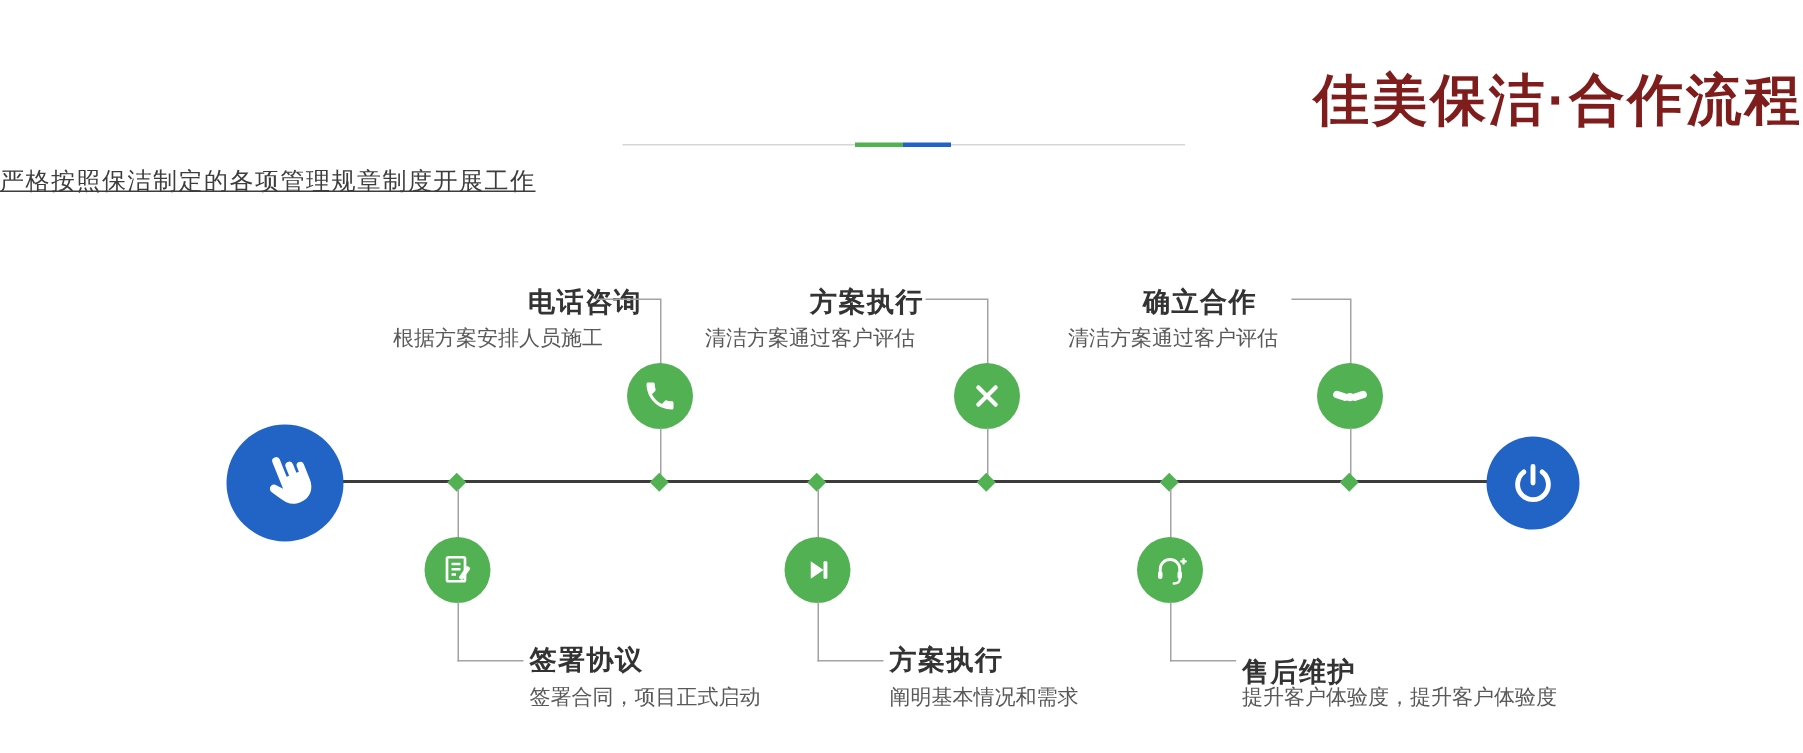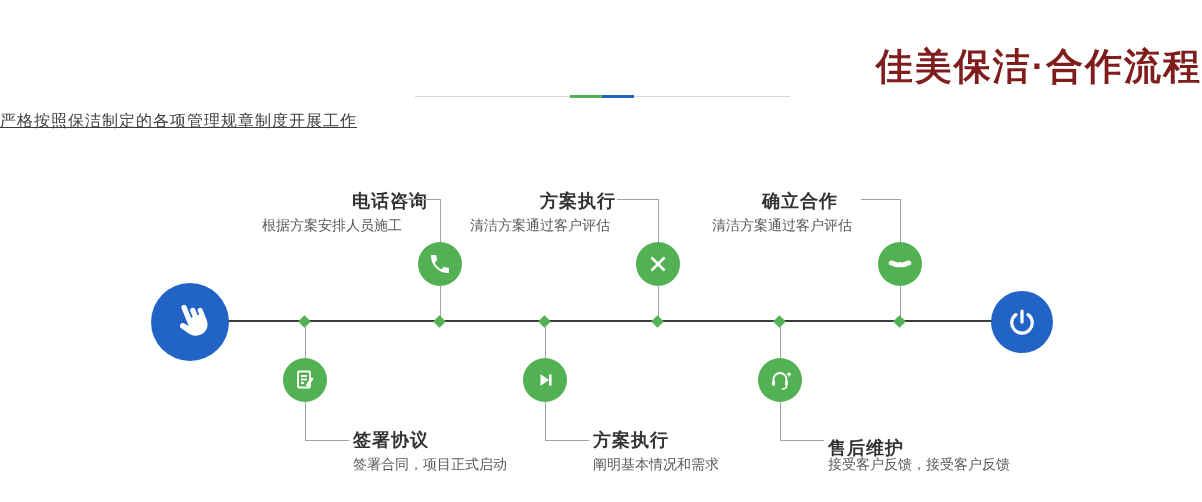--- a/index.html
+++ b/index.html
@@ -144,15 +144,15 @@
       <path d="M5.5 14v-2.5a6.5 6.5 0 0 1 13 0V14" stroke="#fff" stroke-width="1.9" fill="none" stroke-linecap="round"></path>
       <rect x="4" y="12.8" width="3" height="5.2" rx="1.4" fill="#fff"></rect>
       <rect x="17" y="12.8" width="3" height="5.2" rx="1.4" fill="#fff"></rect>
       <path d="M18.5 18c0 2-1.8 3-4 3" stroke="#fff" stroke-width="1.6" fill="none" stroke-linecap="round"></path>
       <path d="M18.9 6.3h4.2 M21 4.2v4.2" stroke="#fff" stroke-width="1.5"></path>
     </svg>
   </div>
   <div class="vline" style="left:780px;top:401px;height:40px;"></div>
   <div class="hline" style="left:780px;top:440px;width:44px;"></div>
   <div class="step-label" style="left:828px;top:436px;">售后维护</div>
-  <div class="step-desc" style="left:828px;top:456px;">接受客户反馈，接受客户反馈</div>
+  <div class="step-desc" style="left:828px;top:456px;">提升客户体验度，提升客户体验度</div>
 
 </div>
 
 </body></html>

